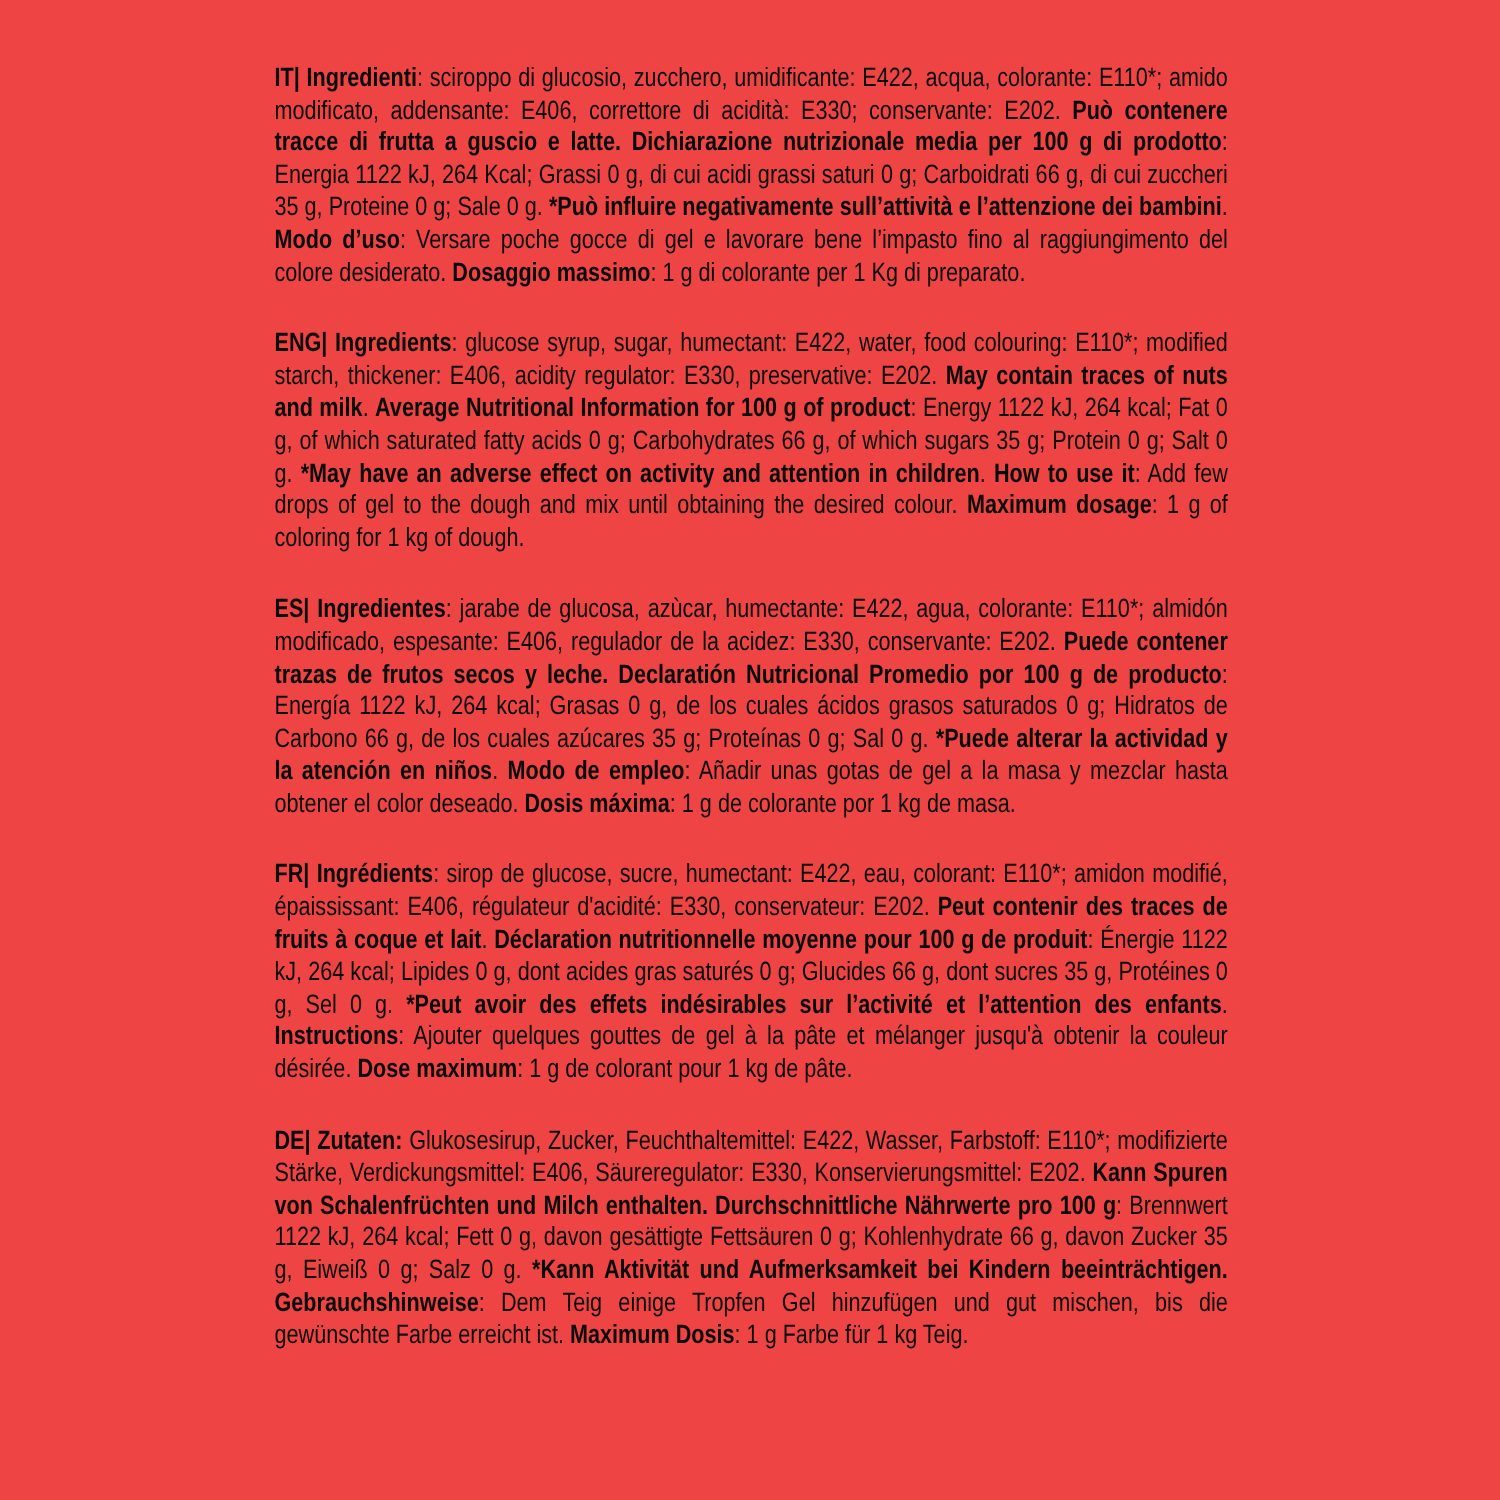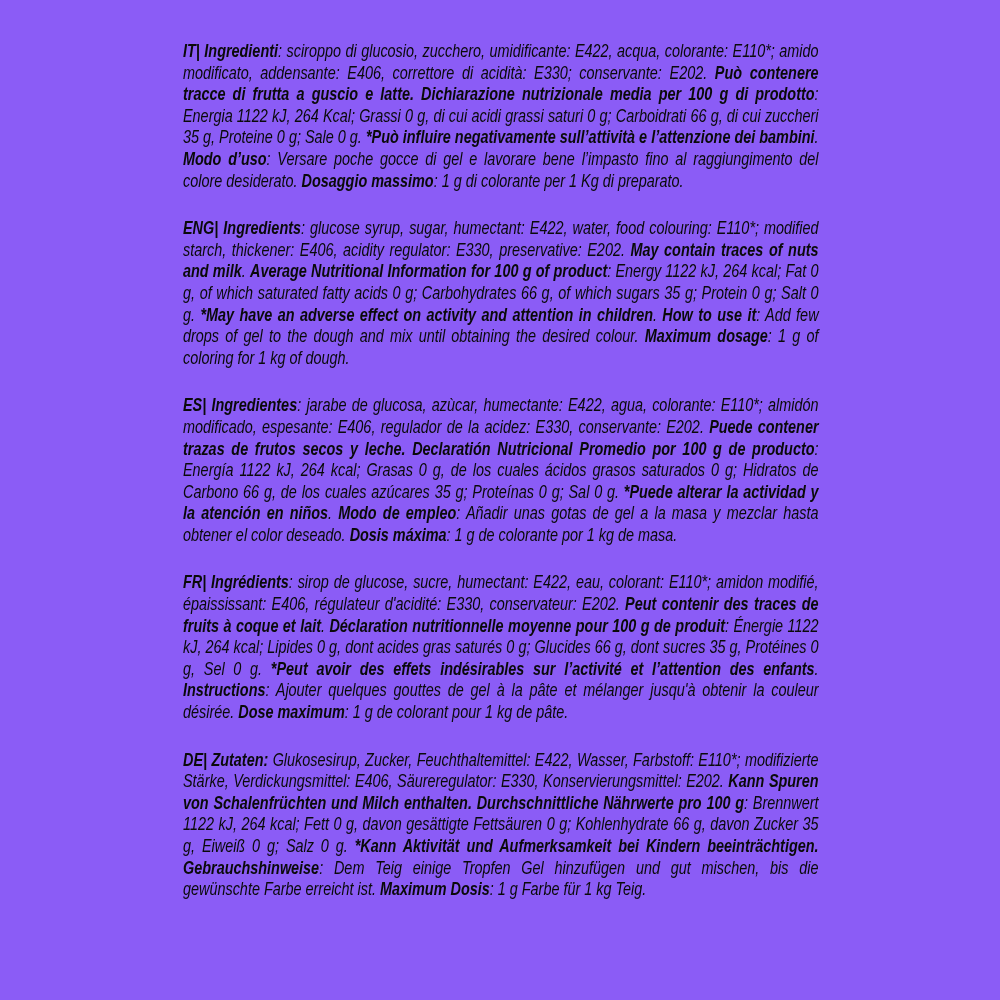--- a/index.html
+++ b/index.html
@@ -4,23 +4,22 @@
 <style>
   html, body {
     margin: 0;
     padding: 0;
     background: #ffffff;
   }
   .sheet {
     position: relative;
     width: 1000px;
     height: 1000px;
-    background: #8b5cf6;
+    background: #ef4444;
     overflow: hidden;
-    font-style: italic;
   }
   .text-column {
     position: absolute;
     left: 183px;
     top: 41px;
     width: 776px;
     transform: scaleX(0.819);
     transform-origin: left top;
     font-family: "Liberation Sans", sans-serif;
     font-size: 17.6px;

